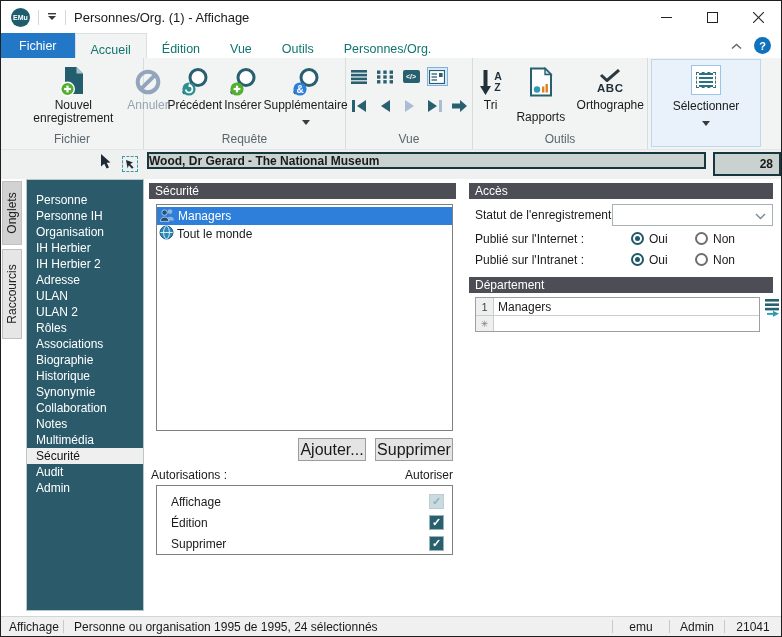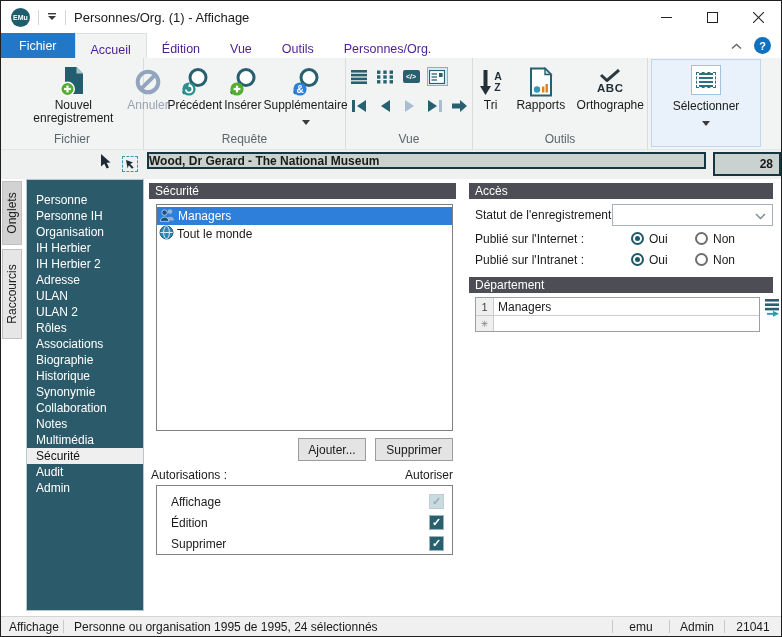--- a/index.html
+++ b/index.html
@@ -8,21 +8,21 @@
   
   .titlebar{position:absolute;top:0;left:0;right:0;height:32px;background:#fff;display:flex;align-items:center;}
   .emu-logo{margin-left:10px;width:19px;height:19px;border-radius:50%;background:#1E5E6C;color:#fff;
     font-size:7px;font-weight:bold;display:flex;align-items:center;justify-content:center;flex:0 0 auto;}
   .tb-sep{width:1px;height:15px;background:#d6d6d6;margin:0 8px;}
   .tb-title{font-size:13px;color:#1a1a1a;white-space:nowrap;}
   .win-controls{position:absolute;right:0;top:0;height:32px;display:flex;}
   .win-btn{width:46px;height:32px;display:flex;align-items:center;justify-content:center;}
   
   .tabrow{position:absolute;top:32px;left:0;right:0;height:25px;background:#fff;display:flex;align-items:stretch;border-bottom:1px solid #DDE0E1;}
-  .tab{padding:16px 15px;display:flex;align-items:center;font-size:12.5px;color:#4c1d95;}
+  .tab{padding:16px 15px;display:flex;align-items:center;font-size:12.5px;color:#0f766e;}
   .tab.fichier{background:#2277C6;color:#fff;padding:0 18px;}
   .tab.active{background:#F2F3F3;border:1px solid #DDE0E1;border-bottom:1px solid #F2F3F3;margin-bottom:-1px;}
   .tabrow-right{margin-left:auto;display:flex;align-items:center;gap:12px;padding-right:10px;}
   .help-circle{width:17px;height:17px;border-radius:50%;background:#1071BC;color:#fff;font-weight:bold;
     font-size:11px;display:flex;align-items:center;justify-content:center;}
   
   .ribbon{position:absolute;top:57px;left:0;right:0;height:91px;background:#F2F3F3;border-bottom:1px solid #E3E5E6;display:flex;}
   .rgroup{position:relative;height:100%;border-right:1px solid #D9DCDD;display:flex;flex-direction:column;box-sizing:border-box;}
   .rgroup-content{flex:1;display:flex;align-items:flex-start;justify-content:center;padding-top:5px;}
   .rgroup-label{height:17px;text-align:center;color:#5A676D;font-size:12px;}
@@ -72,21 +72,21 @@
     border:1px solid #B9C6CA;box-sizing:border-box;padding-top:12px;}
   .sb-item{height:16px;line-height:16px;padding-left:9px;color:#fff;font-size:12px;white-space:nowrap;}
   .sb-item.selected{background:#EFEFEF;color:#111;}
   .ghdr{position:absolute;height:16px;background:#4C4D55;color:#fff;display:flex;align-items:center;
     padding-left:6px;box-sizing:border-box;font-size:12px;}
   
   .sec-list{position:absolute;left:155px;top:25px;width:297px;height:227px;background:#fff;border:1px solid #808080;box-sizing:border-box;padding-top:2px;}
   .sec-item{height:18px;display:flex;align-items:center;gap:3px;padding-left:2px;}
   .sec-item.selected{background:#2E7FD9;color:#fff;}
   .btn{position:absolute;height:23px;background:#E4E4E4;border:1px solid #9C9C9C;box-sizing:border-box;
-    display:flex;align-items:center;justify-content:center;font-size:12px;}
+    display:flex;align-items:center;justify-content:center;font-size:16px;}
   .perm-box{position:absolute;left:155px;top:306px;width:297px;height:70px;border:1px solid #808080;
     background:#fff;box-sizing:border-box;padding-top:5px;}
   .perm-row{display:flex;align-items:center;height:21px;padding:0 8px 0 14px;}
   .perm-row .name{flex:1;}
   .cb{width:15px;height:15px;box-sizing:border-box;border:1px solid #9FB3BA;background:#28606F;color:#fff;
     font-size:11px;line-height:13px;font-weight:bold;text-align:center;}
   .cb.disabled{background:#C9DAE0;border-color:#BCCDD3;color:#97AEB7;}
   .flabel{position:absolute;white-space:nowrap;}
   
   .combo{position:absolute;left:611px;top:25px;width:161px;height:22px;background:#fff;border:1px solid #A6B0B5;box-sizing:border-box;}
@@ -333,21 +333,21 @@
                 <line x1="6.5" y1="2" x2="6.5" y2="19" stroke="#233038" stroke-width="4"></line>
                 <polygon points="1,18 12,18 6.5,27" fill="#233038"></polygon>
               </svg>
             <div class="az">
                 <span>A</span>
                 <span>Z</span>
               </div>
           </div>
           <div class="rlabel">Tri</div>
         </div>
-        <div class="rbtn" style="width:64px;">
+        <div class="rbtn" style="width:64px;gap:12px;">
           <div class="ricon">
             <svg width="26" height="30" viewBox="0 0 26 30">
               <path d="M3 1.5 h14 l6 6 V28.5 H3 z" fill="#FDFEFE" stroke="#28606F" stroke-width="2"></path>
               <path d="M17 1.5 l6 6 h-6 z" fill="#CFE0E4" stroke="#28606F" stroke-width="1.4"></path>
               <circle cx="9" cy="22.5" r="3.2" fill="#2F9AB0"></circle>
               <rect x="14" y="19.5" width="2.4" height="6" fill="#E08020"></rect>
               <rect x="17.5" y="17" width="2.4" height="8.5" fill="#E08020"></rect>
             </svg>
           </div>
           <div class="rlabel">Rapports</div>

